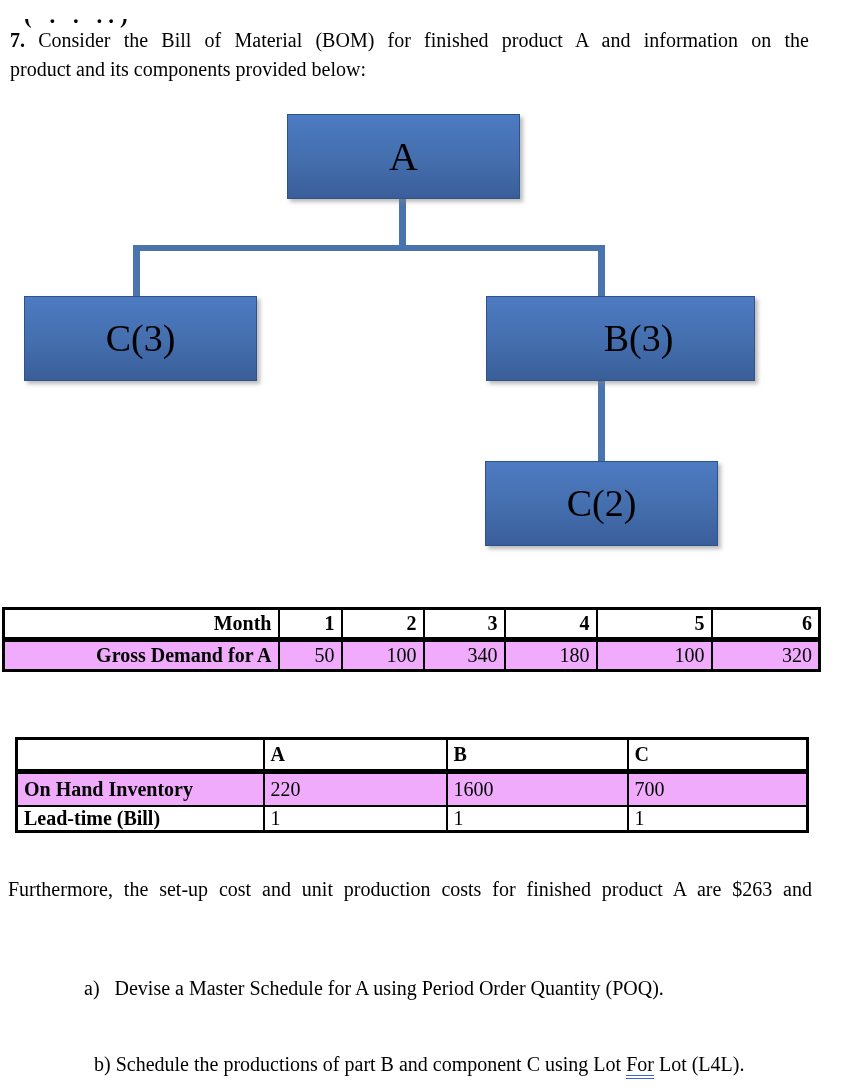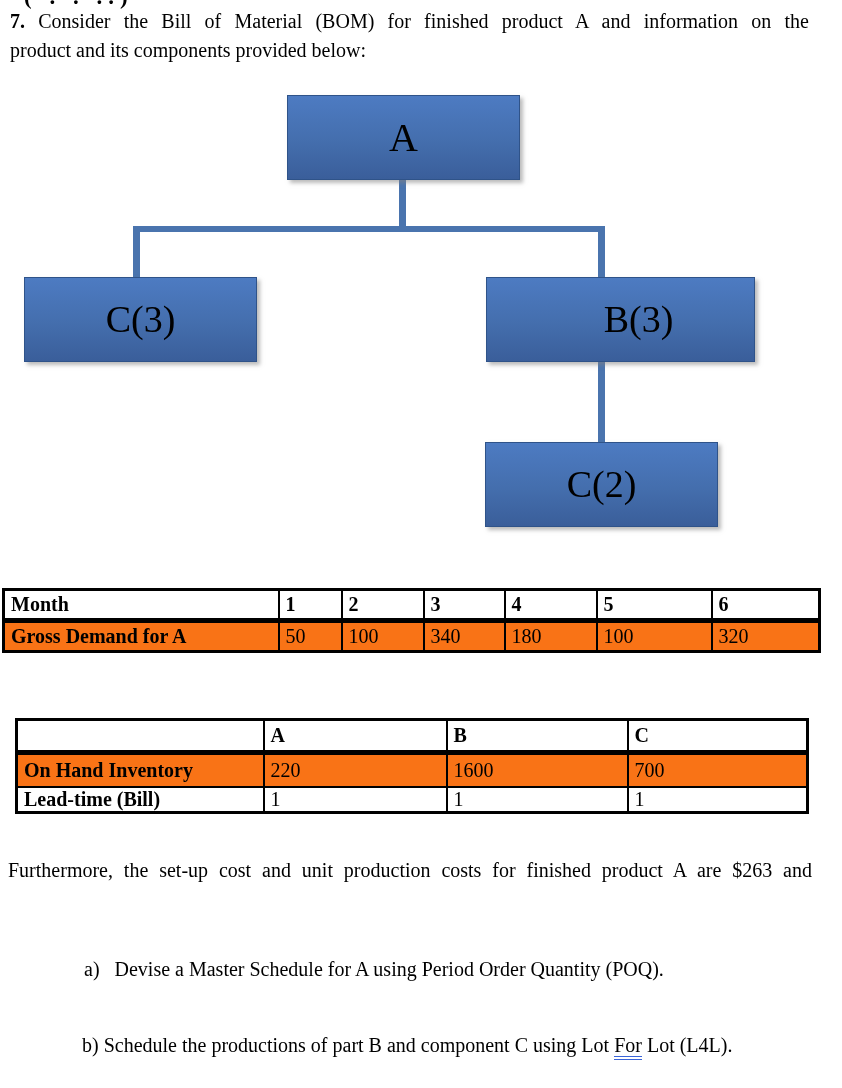--- a/index.html
+++ b/index.html
@@ -1,31 +1,31 @@
 <!DOCTYPE html>
 <html><head>
 <meta charset="utf-8">
 <style>
   html,body{margin:0;padding:0;}
   body{
     width:842px;height:1088px;position:relative;overflow:hidden;
     background:#ffffff;font-family:"Liberation Serif","DejaVu Serif",serif;color:#000;
   }
-  .abs{position:absolute;}
+  .abs{position:absolute;margin-top:19px;}
   
   .top-clip{left:24px;top:0;width:260px;height:9px;overflow:hidden;}
   .top-clip span{display:block;transform:translateY(-16px);font-size:23px;font-weight:bold;letter-spacing:6px;white-space:pre;}
   
   .heading{left:10px;top:7px;width:799px;font-size:20px;line-height:29px;}
   .line-fit{display:block;text-align:justify;text-align-last:justify;white-space:nowrap;}
   .line-norm{display:block;white-space:pre;}
   .para{left:8px;top:855px;width:804px;font-size:20px;line-height:30px;}
   .q-item{font-size:20px;white-space:pre;}
   .qa{left:84px;top:958px;}
-  .qb{left:82px;top:1034px;}
+  .qb{left:94px;top:1034px;}
   .grammar-word{border-bottom:4px double #3a64d8;}
   
   .bom-box{
     background:linear-gradient(to bottom,#4d7bc2 0%,#446ead 55%,#3a5e9a 100%);
     border:1px solid #2f5389;
     box-shadow:3px 3px 4px rgba(130,130,130,0.55);
     text-align:center;color:#000;
   }
   .bom-box .bom-label{font-size:38px;}
   .box-a{left:287px;top:95px;width:231px;height:83px;line-height:83px;}
@@ -37,24 +37,24 @@
   .conn-a-stem{left:399px;top:178px;width:7px;height:50px;}
   .conn-hbar{left:133px;top:226px;width:472px;height:6px;}
   .conn-left-drop{left:133px;top:226px;width:7px;height:51px;}
   .conn-right-drop{left:598px;top:226px;width:7px;height:51px;}
   .conn-b-stem{left:598px;top:360px;width:7px;height:82px;}
   
   table.doc-table{border-collapse:collapse;table-layout:fixed;border:3px solid #000;background:#fff;}
   table.doc-table td{border:2px solid #000;font-size:20px;padding:0 6px;vertical-align:middle;overflow:hidden;}
   .t1{left:2px;top:588px;width:816px;}
   .t2{left:15px;top:718px;width:791px;}
-  .t1 td{height:27px;}
+  .t1 td{height:27px;text-align:right;}
   tr.thick-bottom td{border-bottom:5px solid #000;}
   td.lbl{font-weight:bold;}
-  .shaded td{background:#f97316;}
+  .shaded td{background:#f0abfc;}
   .t2 tr.hdr td{height:29px;}
   .t2 tr.mid td{height:31px;}
   .t2 tr.last td{height:23px;}
 </style>
 </head>
 <body>
 
 <div class="abs top-clip">
   <span>( . . ..)</span>
 </div>

